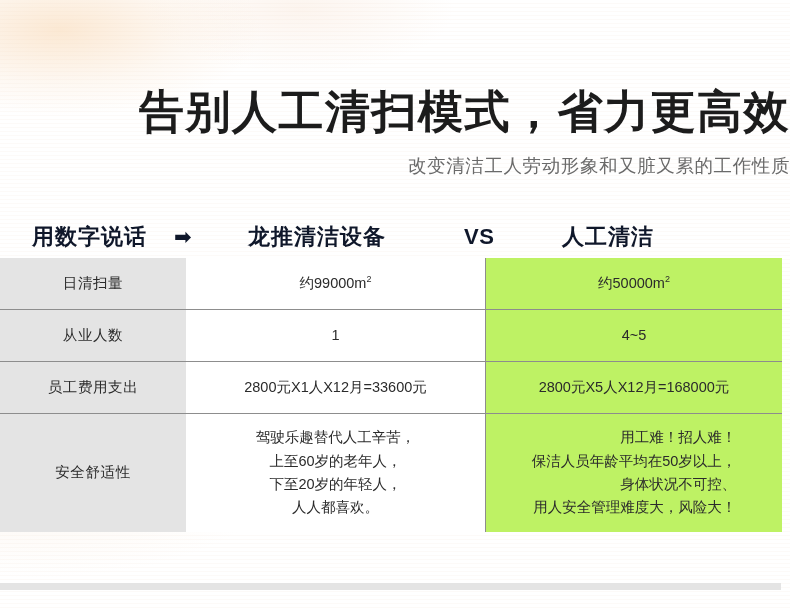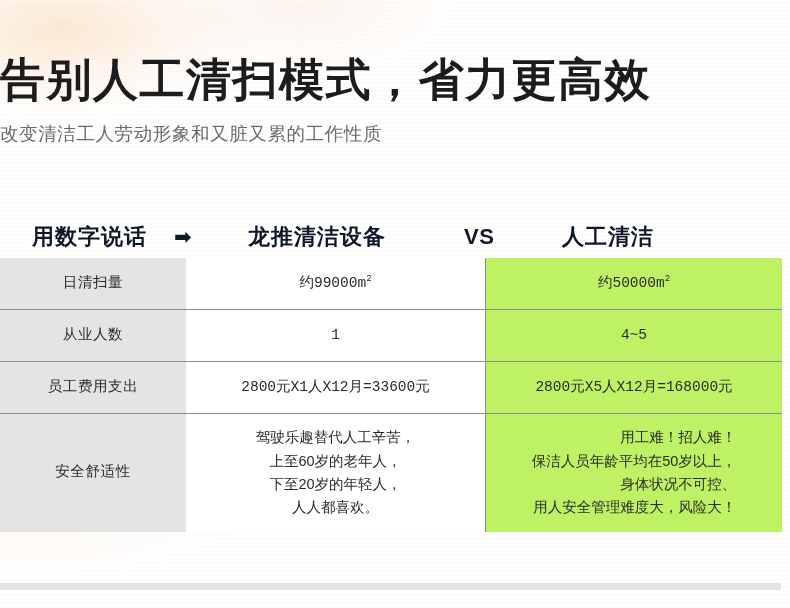--- a/index.html
+++ b/index.html
@@ -31,22 +31,22 @@
 
   #page {
     position: relative;
     z-index: 1;
     width: 790px;
     height: 608px;
   }
 
   
   .title-block {
-    text-align: left;
-    padding-top: 56px;
+    text-align: right;
+    padding-top: 88px;
   }
   #main-title {
     font-size: 45px;
     line-height: 1.08;
     font-weight: 700;
     color: #1c1c1c;
     letter-spacing: 1.5px;
     margin: 0;
     white-space: nowrap;
   }
@@ -122,21 +122,20 @@
   }
   td.col-manual {
     width: 296px;
     background: #bef264;
     text-align: center;
   }
 
   .cell-inner {
     padding: 0 10px;
     line-height: 1.5;
-    font-family: Liberation Mono, monospace;
   }
   .cell-multiline {
     display: inline-block;
     text-align: right;
     line-height: 1.62;
     font-size: 14.5px;
   }
   .cell-multiline.centered { text-align: center; }
 
   .sup { font-size: 9px; vertical-align: 6px; }

